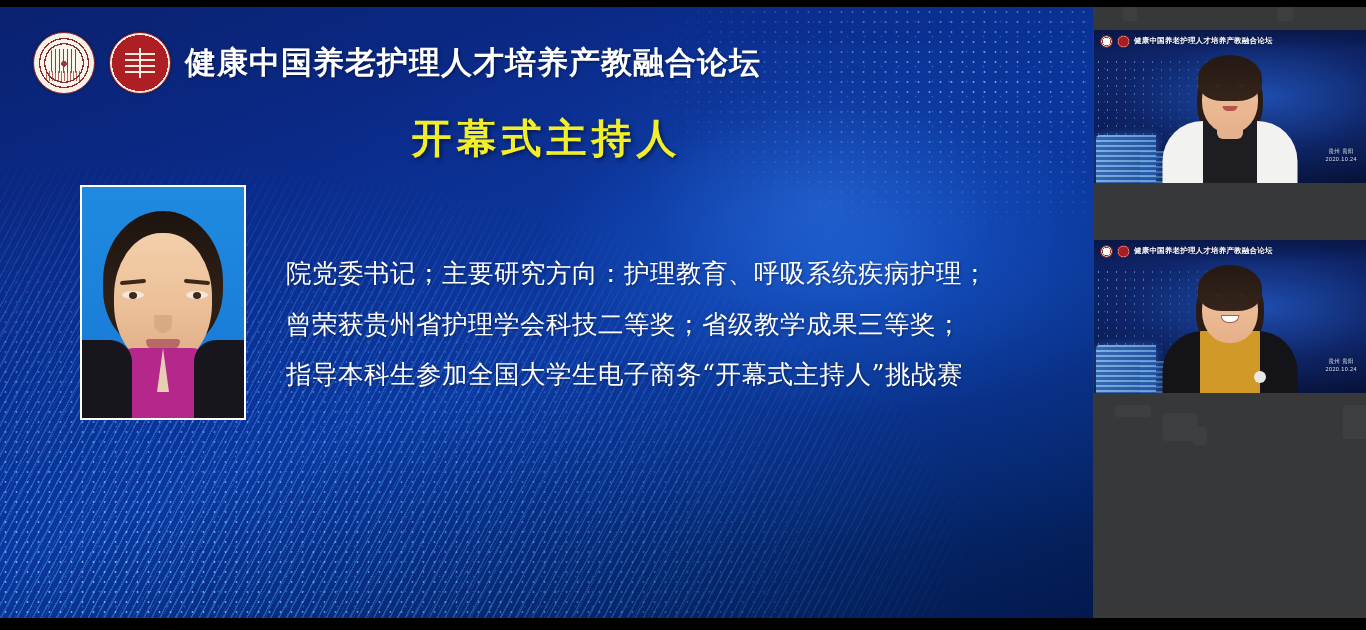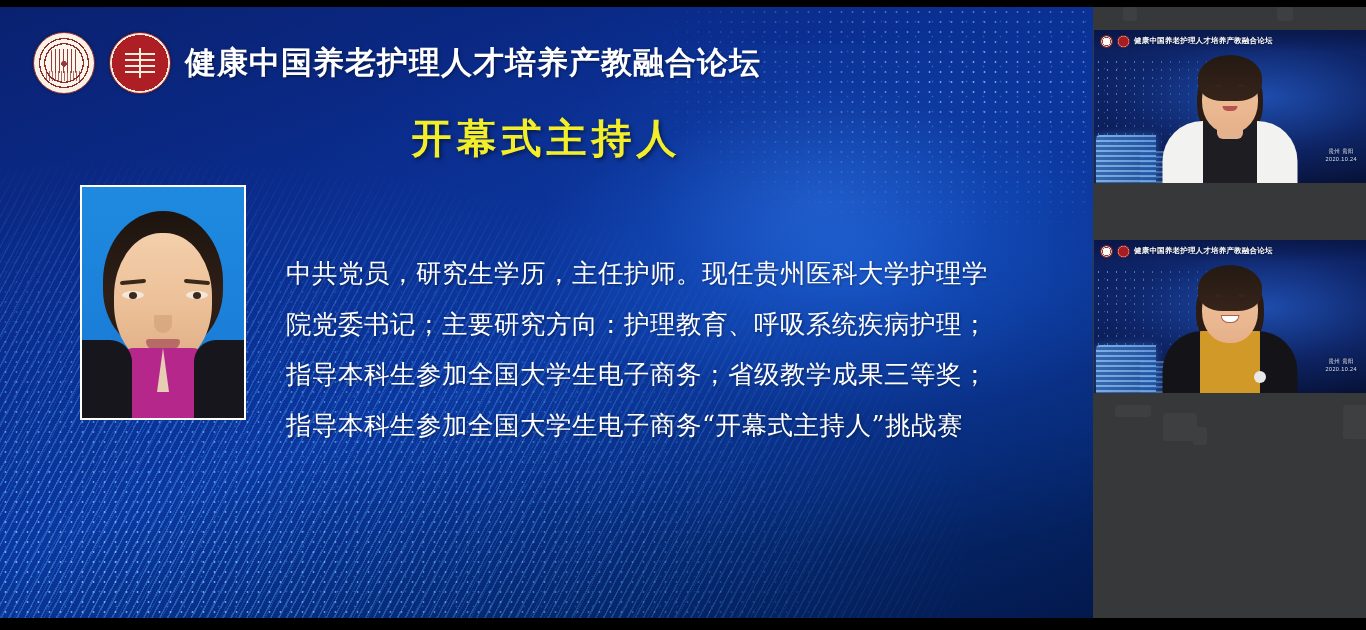--- a/index.html
+++ b/index.html
@@ -330,23 +330,22 @@
       <div class="pt-nose"></div>
       <div class="pt-mouth"></div>
       <div class="pt-neck"></div>
       <div class="pt-shirt"></div>
       <div class="pt-jacket-l"></div>
       <div class="pt-jacket-r"></div>
     </div>
 
 
     <div class="bio">
-      <div class="bio-line">中共党员，研究生学历，主任护师。现任贵州医科大学护理学</div>
       <div class="bio-line">院党委书记；主要研究方向：护理教育、呼吸系统疾病护理；</div>
-      <div class="bio-line">指导本科生参加全国大学生电子商务；省级教学成果三等奖；</div>
+      <div class="bio-line">曾荣获贵州省护理学会科技二等奖；省级教学成果三等奖；</div>
       <div class="bio-line">指导本科生参加全国大学生电子商务“开幕式主持人”挑战赛</div>
     </div>
   </div>
 
   <div class="sidebar">
     <div class="ph a"></div>
     <div class="ph b"></div>
     <div class="ph c"></div>
     <div class="ph d"></div>
     <div class="ph e"></div>

